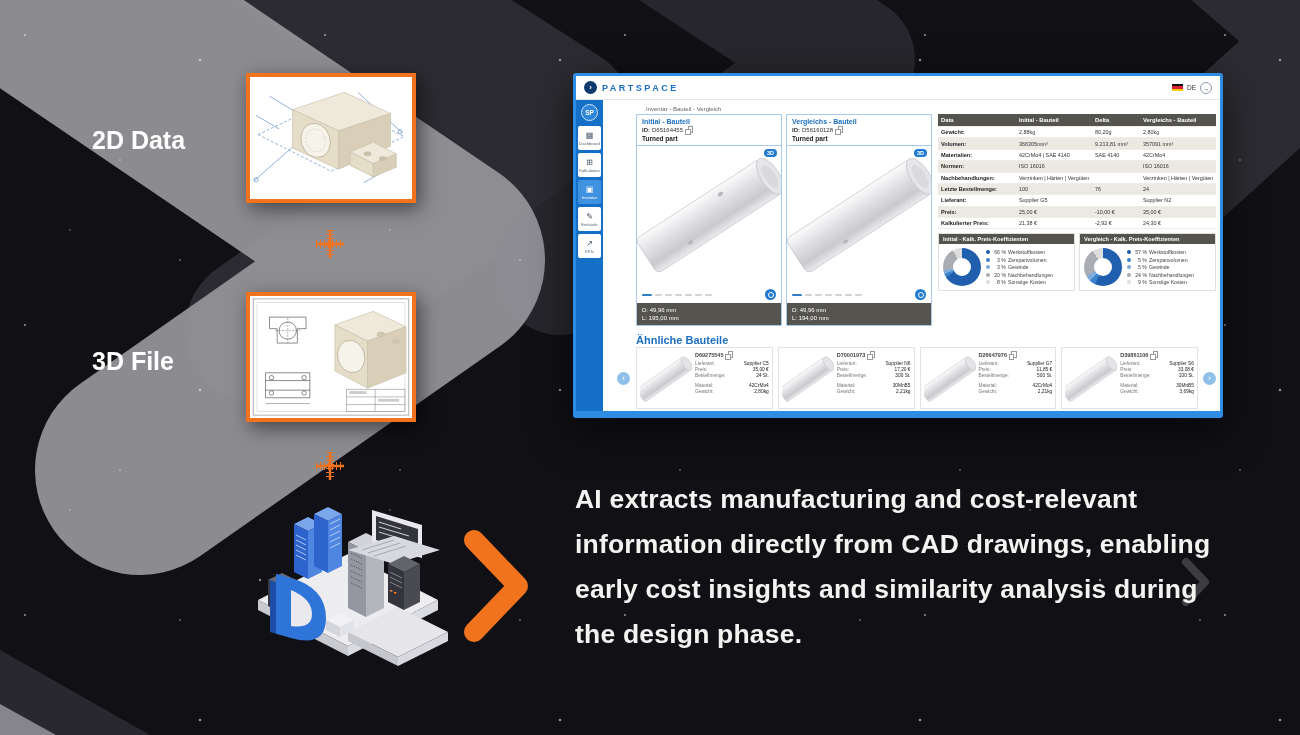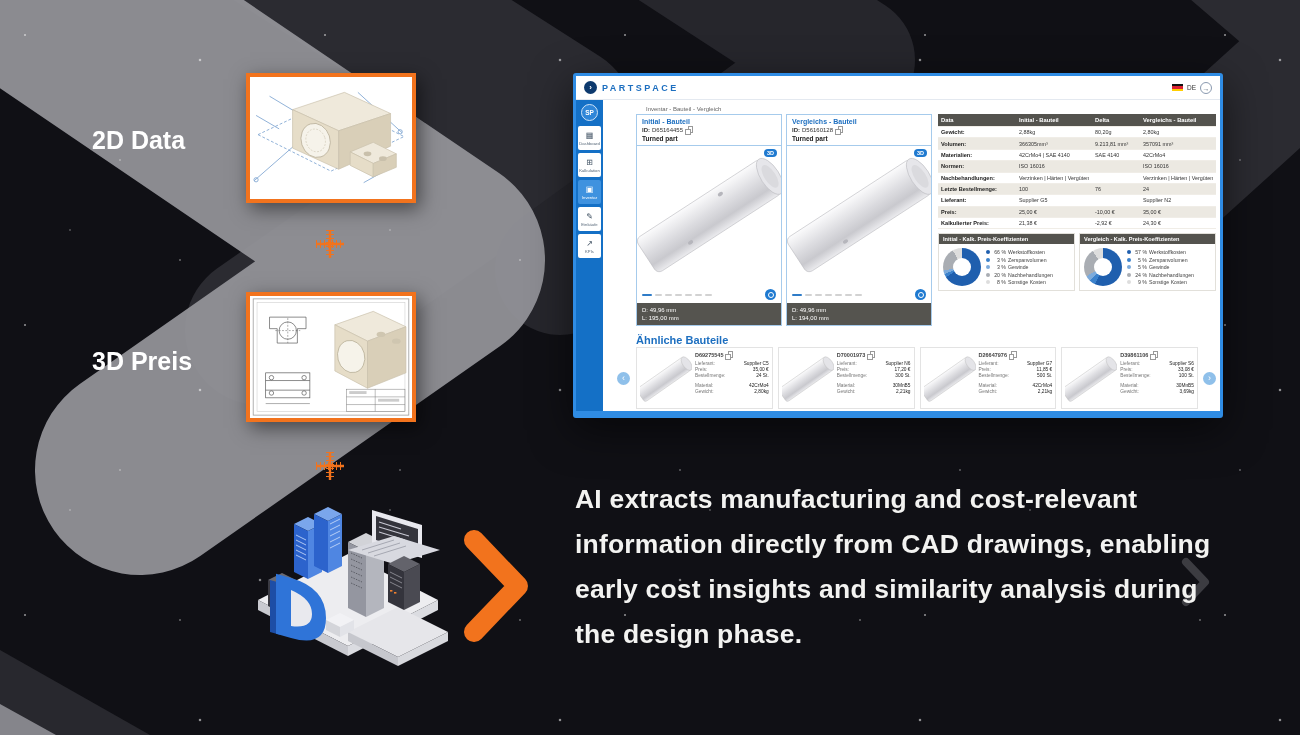--- a/index.html
+++ b/index.html
@@ -137,21 +137,21 @@
     <path d="M420 -220 L850 60 L560 270" stroke="#26262c" stroke-width="130" fill="none" stroke-linejoin="round" stroke-linecap="round"></path>
     <path d="M1120 -140 L1330 40 L1120 230" stroke="#2b2b31" stroke-width="120" fill="none" stroke-linejoin="round" stroke-linecap="round"></path>
     <path d="M-120 -120 L440 260 L140 470" stroke="#94949a" stroke-width="210" fill="none" opacity="0.93" stroke-linejoin="round" stroke-linecap="round"></path>
     <polygon points="0,650 150,735 0,735" fill="#28282e"></polygon>
     <polygon points="0,704 56,735 0,735" fill="#85858b"></polygon>
     <path d="M1186 562 L1205 582 L1186 602" stroke="#606066" stroke-width="8" fill="none" opacity=".55" stroke-linejoin="round" stroke-linecap="round"></path>
   </svg>
   <div class="stars"></div>
 
   <div class="side-label lbl-2d">2D Data</div>
-  <div class="side-label lbl-3d">3D Preis</div>
+  <div class="side-label lbl-3d">3D File</div>
 
   <div class="img-card img-2d">
     <svg viewBox="0 0 168 127">
       <g stroke="#7fa6d2" stroke-width="0.9" fill="none">
         <polygon points="8,60 84,24 160,62 84,98" stroke-dasharray="3 2"></polygon>
         <path d="M4 108 L52 66 M112 16 L158 58 M20 20 L60 44 M150 92 L118 110 M6 40 L30 54"></path>
         <circle cx="6" cy="107" r="2.2"></circle>
           <circle cx="156" cy="57" r="2.2"></circle>
       </g>
       <polygon points="44,34 98,16 146,38 92,56" fill="#efe9db" stroke="#c9c0ab" stroke-width="0.7"></polygon>

